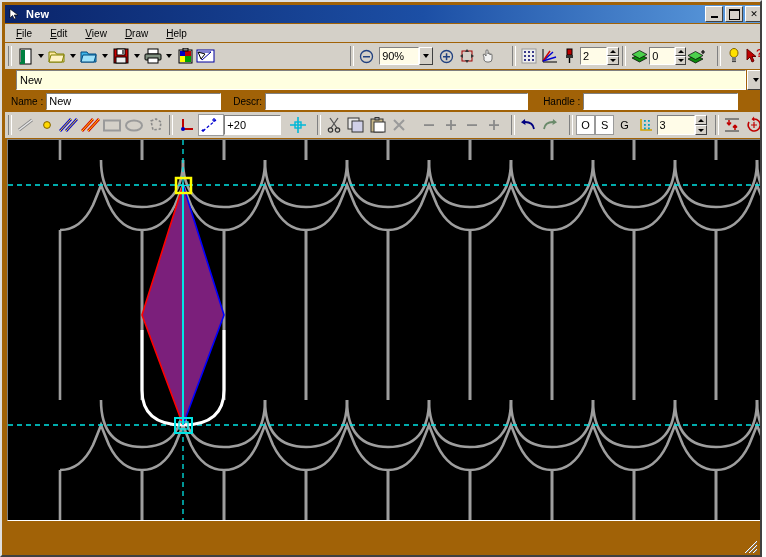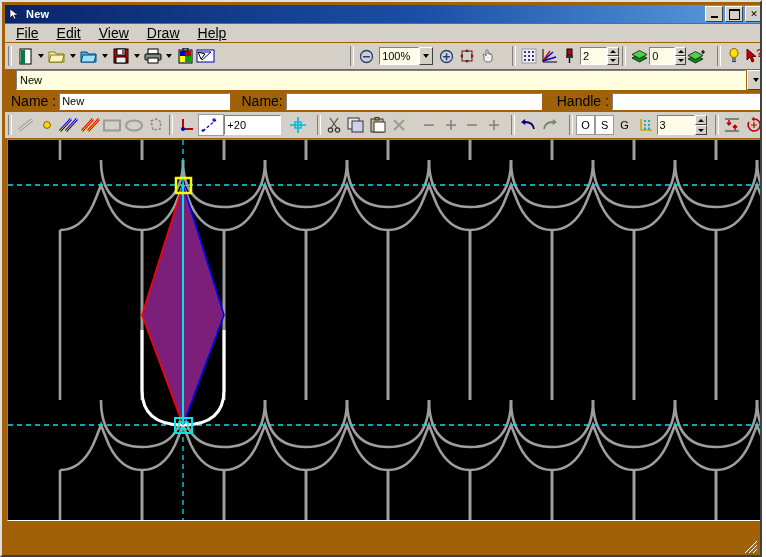--- a/index.html
+++ b/index.html
@@ -29,21 +29,21 @@
     position:relative;
   }
   .tb-btn .g{position:absolute;left:0;right:0;top:0;bottom:0;
     display:flex;align-items:center;justify-content:center;
     font-size:9px;line-height:1;color:#000;font-family:"Liberation Sans",sans-serif;}
   .gl-min{width:7px;height:2px;background:#000;margin-top:5px;}
   .gl-max{width:9px;height:8px;border:1px solid #000;border-top-width:2px;}
   
   #menubar{position:absolute;left:3px;top:22px;width:760px;height:18px;
     background:#d4d0c8;display:flex;align-items:center;padding-left:6px;}
-  .menu-item{font-size:14px;color:#000;padding:1px 13px 1px 5px;cursor:default;text-decoration:underline;}
+  .menu-item{font-size:10px;color:#000;padding:1px 13px 1px 5px;cursor:default;}
   .menu-item u{text-decoration:underline;}
   
   .toolbar{position:absolute;left:3px;background:#d4d0c8;display:flex;align-items:center;}
   #toolbar1{top:41px;width:760px;height:26px;}
   #toolbar3{top:110px;width:760px;height:26px;}
   .tbsep{width:2px;height:20px;border-left:1px solid #808080;border-right:1px solid #fff;margin:0 3px;}
   .tbtn{width:23px;height:22px;display:flex;align-items:center;justify-content:center;
         position:relative;background:transparent;}
   .tbtn.sm{width:13px;}
   .arrowdn{width:0;height:0;border-left:3px solid transparent;border-right:3px solid transparent;
@@ -70,21 +70,21 @@
     box-sizing:border-box;font-size:11px;display:flex;align-items:center;padding-left:3px;
   }
   #combo-btn{
     position:absolute;left:739px;top:0;width:17px;height:20px;background:#d4d0c8;
     border-left:1px solid #fff;border-top:1px solid #fff;
     border-right:1px solid #404040;border-bottom:1px solid #404040;
     display:flex;align-items:center;justify-content:center;box-sizing:border-box;
   }
   
   #namerow{position:absolute;left:6px;top:89px;width:755px;height:20px;display:flex;align-items:center;}
-  .lbl{font-size:14px;color:#000;padding:0 3px;white-space:nowrap;}
+  .lbl{font-size:10px;color:#000;padding:0 3px;white-space:nowrap;}
   .txtin{
     height:17px;background:#fff;border-left:1px solid #808080;border-top:1px solid #808080;
     border-right:1px solid #fff;border-bottom:1px solid #fff;box-sizing:border-box;
     font-size:11px;display:flex;align-items:center;padding-left:2px;color:#000;
     font-family:"Liberation Sans",sans-serif;
   }
   
   #canvas-wrap{
     position:absolute;left:5px;top:137px;width:756px;height:382px;
     background:#000;overflow:hidden;
@@ -220,21 +220,21 @@
 
     <span class="tbsep" style="margin-left:134px;"></span>
 
     <span class="tbtn">
       <svg width="15" height="15" viewBox="0 0 15 15">
         <circle cx="7.5" cy="7.5" r="6" fill="none" stroke="#204080" stroke-width="1.3"></circle>
         <rect x="4" y="7" width="7" height="1.5" fill="#204080"></rect>
       </svg>
       </span>
 
-    <span class="fld" id="zoomfld" style="width:44px;margin-left:2px;">100%</span>
+    <span class="fld" id="zoomfld" style="width:44px;margin-left:2px;">90%</span>
     <span style="width:15px;height:18px;background:#d4d0c8;border-left:1px solid #fff;border-top:1px solid #fff;border-right:1px solid #404040;border-bottom:1px solid #404040;display:flex;align-items:center;justify-content:center;box-sizing:border-box;">
       <span class="arrowdn"></span>
       </span>
 
     <span class="tbtn" style="margin-left:4px;">
       <svg width="15" height="15" viewBox="0 0 15 15">
         <circle cx="7.5" cy="7.5" r="6" fill="none" stroke="#204080" stroke-width="1.3"></circle>
         <rect x="4" y="7" width="7" height="1.5" fill="#204080"></rect>
         <rect x="6.8" y="4.2" width="1.5" height="7" fill="#204080"></rect>
       </svg>
@@ -344,21 +344,21 @@
     <div id="combo">New</div>
     <div id="combo-btn">
         <span class="arrowdn"></span>
       </div>
   </div>
 
   <div id="namerow">
     <span class="lbl">Name :</span>
     <span class="txtin" style="width:175px;">New</span>
     <span style="display:inline-block;width:9px;"></span>
-    <span class="lbl">Name:</span>
+    <span class="lbl">Descr:</span>
     <span class="txtin" style="width:263px;"></span>
     <span style="display:inline-block;width:12px;"></span>
     <span class="lbl">Handle :</span>
     <span class="txtin" style="width:155px;"></span>
   </div>
 
   <div class="toolbar" id="toolbar3">
     <span class="tbsep"></span>
 
     <span class="tbtn">

